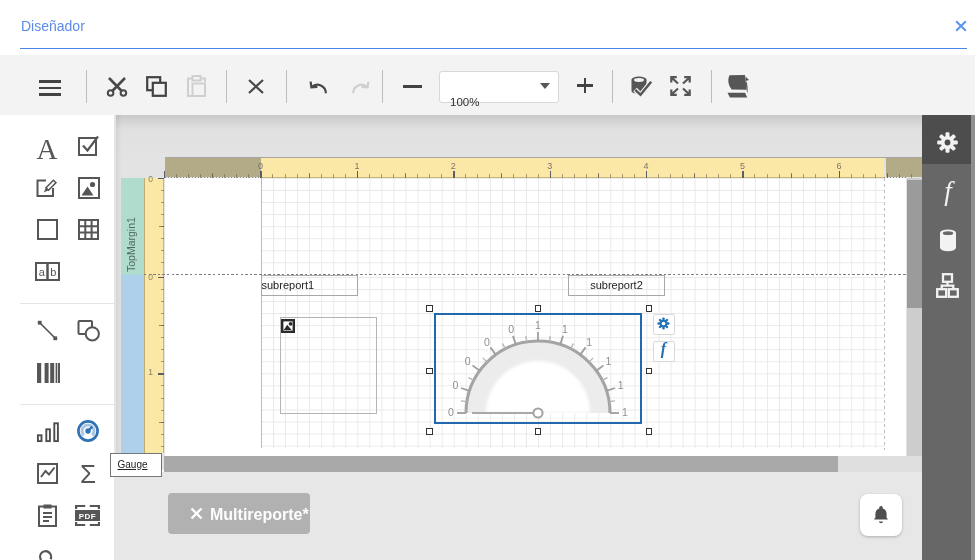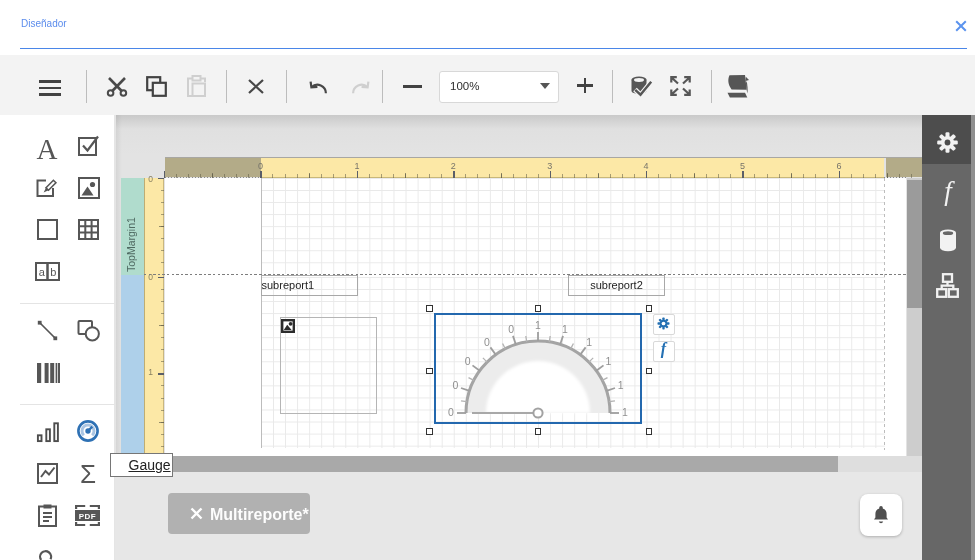--- a/index.html
+++ b/index.html
@@ -5,21 +5,21 @@
 html,body{margin:0;padding:0;width:975px;height:560px;overflow:hidden;background:#fff;
 font-family:"Liberation Sans",sans-serif;}
 .ab{position:absolute;}
 svg{display:block;overflow:visible;}
 #root{position:absolute;left:0;top:0;width:975px;height:560px;}
 </style>
 </head>
 <body>
 <div id="root">
 
-<div class="ab" style="left:21px;top:18px;font-size:10px;color:#5b8cec;">Diseñador</div>
+<div class="ab" style="left:21px;top:18px;font-size:14px;color:#5b8cec;">Diseñador</div>
 <svg class="ab" style="left:955px;top:20px;" width="12" height="12" viewBox="0 0 12 12">
  <path d="M1.2,1.2 L10.8,10.8 M10.8,1.2 L1.2,10.8" stroke="#5b93ee" stroke-width="2" fill="none"></path>
 </svg>
 <div class="ab" style="left:20px;top:47.5px;width:947px;height:1.5px;background:#4a86e8;"></div>
 
 <div class="ab" style="left:0;top:55px;width:975px;height:60px;background:#f3f3f3;"></div>
 
 <div class="ab" style="left:39px;top:80px;width:22px;height:2.5px;background:#424242;"></div>
 <div class="ab" style="left:39px;top:86.5px;width:22px;height:2.5px;background:#424242;"></div>
 <div class="ab" style="left:39px;top:93px;width:22px;height:2.5px;background:#424242;"></div>
@@ -58,21 +58,21 @@
 </svg>
 
 <svg class="ab" style="left:351px;top:78px;" width="20" height="17" viewBox="0 0 20 17">
  <path d="M2.1,15.2 A 8.5,8.5 0 0 1 16.4,9.0" stroke="#cfcfcf" stroke-width="2.2" fill="none"></path>
  <path d="M17.4,3.6 L16.6,9.4 L10.6,8.9" stroke="#cfcfcf" stroke-width="2.2" fill="none"></path>
 </svg>
 
 <div class="ab" style="left:402.5px;top:85px;width:19.5px;height:2.5px;background:#424242;"></div>
 
 <div class="ab" style="left:439px;top:71px;width:118px;height:30px;background:#fff;border:1px solid #d8d8d8;border-radius:3px;"></div>
-<div class="ab" style="left:450px;top:80px;font-size:11.5px;color:#2f2f2f;">100%</div>
+<div class="ab" style="left:450px;top:96px;font-size:11.5px;color:#2f2f2f;">100%</div>
 <div class="ab" style="left:540px;top:83px;width:0;height:0;border-left:5px solid transparent;border-right:5px solid transparent;border-top:6px solid #555;"></div>
 
 <div class="ab" style="left:577px;top:84.2px;width:15.5px;height:2.5px;background:#424242;"></div>
 <div class="ab" style="left:583.5px;top:77.7px;width:2.5px;height:15.5px;background:#424242;"></div>
 
 <svg class="ab" style="left:630px;top:75px;" width="23" height="23" viewBox="0 0 23 23">
  <path d="M1.5,4.8 L1.5,16 A 7.5,3 0 0 0 16.5,16 L16.5,4.8 Z" fill="#565656"></path>
  <ellipse cx="9" cy="4.8" rx="7.5" ry="3.2" fill="#565656"></ellipse>
  <ellipse cx="9" cy="5" rx="5" ry="1.9" fill="#f3f3f3"></ellipse>
  <path d="M5,14.5 L10.5,20 L21.5,6.5" stroke="#f3f3f3" stroke-width="5" fill="none"></path>
@@ -389,15 +389,15 @@
 
 <svg class="ab" style="left:936px;top:273px;" width="23" height="25" viewBox="0 0 23 25">
  <g stroke="#f2f2f2" stroke-width="2.3" fill="none">
   <rect x="7" y="1.2" width="9" height="7.6"></rect>
   <rect x="1.2" y="16.2" width="9" height="7.6"></rect>
   <rect x="12.8" y="16.2" width="9" height="7.6"></rect>
   <path d="M11.5,8.8 L11.5,12.6 M5.7,16.2 L5.7,12.6 L17.3,12.6 L17.3,16.2"></path>
  </g>
 </svg>
 
-<div class="ab" style="left:109.5px;top:453px;width:43px;height:22px;background:#fff;border:1px solid #767676;font-size:14px;color:#222;line-height:22px;padding-left:18px;text-decoration:underline;">Gauge</div>
+<div class="ab" style="left:109.5px;top:453px;width:43px;height:22px;background:#fff;border:1px solid #767676;font-size:10px;color:#222;line-height:22px;padding-left:7px;text-decoration:underline;">Gauge</div>
 
 </div>
 
 </body></html>

